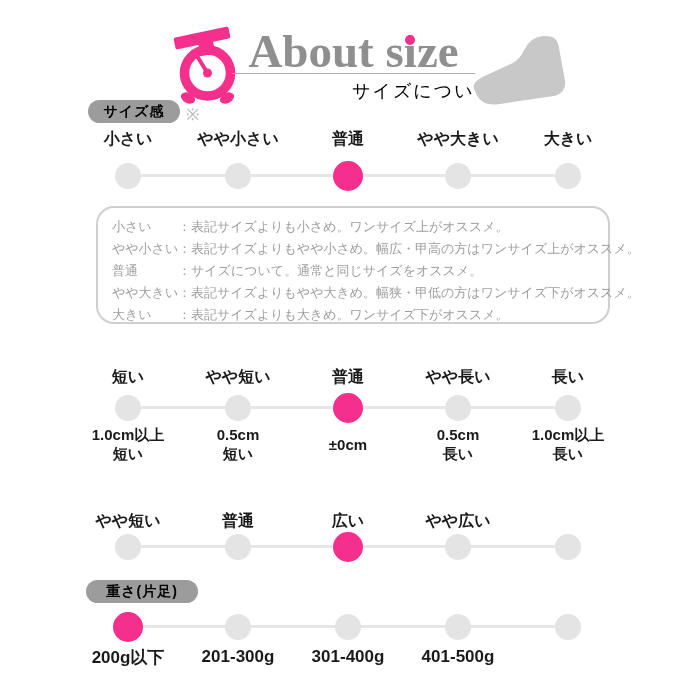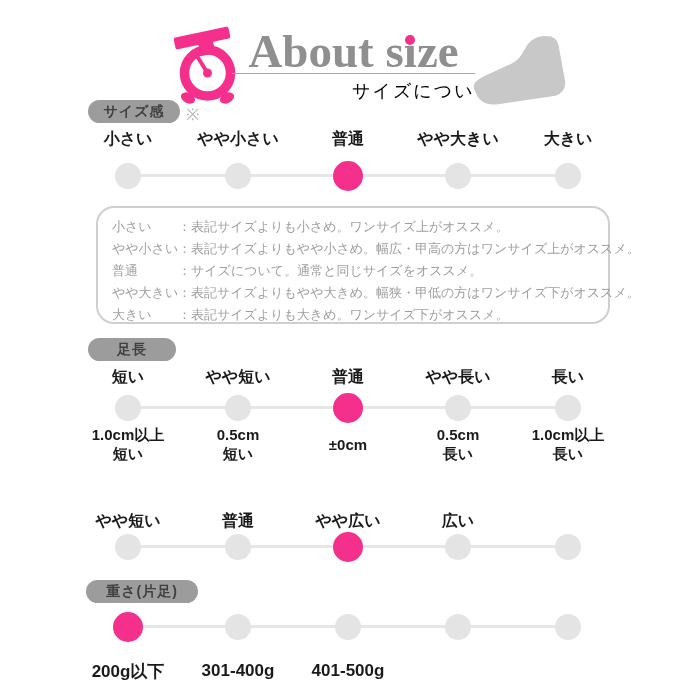--- a/index.html
+++ b/index.html
@@ -13,21 +13,21 @@
          font-family:"Liberation Serif",serif;font-weight:bold;font-size:47px;
          line-height:47px;color:#8f8f8f;white-space:nowrap;}
   .title .iw{position:relative;display:inline-block;}
   .title .iw::after{content:"";position:absolute;left:50%;top:7px;width:10px;height:10px;
          transform:translateX(-50%);border-radius:50%;background:#f42f8c;}
   .title-rule{position:absolute;left:232px;top:73px;width:243px;height:1px;background:#ababab;}
   .subtitle{position:absolute;left:212px;top:79px;width:283px;text-align:right;
             font-size:18px;letter-spacing:2px;color:#000000;}
 
   
-  .pill{position:absolute;height:23px;border-radius:12px;background:#9c9c9c;color:#404040;
+  .pill{position:absolute;height:23px;border-radius:12px;background:#9c9c9c;color:#000000;
         font-size:14px;font-weight:bold;letter-spacing:1px;
         display:flex;align-items:center;justify-content:center;}
   .note{position:absolute;left:186px;top:103px;font-size:16px;color:#b3b3b3;}
 
   
   .row{position:absolute;left:73px;width:550px;display:flex;}
   .row .cell{width:110px;display:flex;align-items:center;justify-content:center;
              text-align:center;}
   .opts .cell{height:22px;font-size:16px;font-weight:bold;color:#1a1a1a;}
   .vals .cell{height:40px;font-size:15px;font-weight:bold;line-height:19px;white-space:pre-line;}
@@ -118,21 +118,20 @@
     <div class="exp-line">
       <span class="term">やや大きい</span>
       <span class="desc">：表記サイズよりもやや大きめ。幅狭・甲低の方はワンサイズ下がオススメ。</span>
     </div>
     <div class="exp-line">
       <span class="term">大きい</span>
       <span class="desc">：表記サイズよりも大きめ。ワンサイズ下がオススメ。</span>
     </div>
   </div>
 
-  <div class="pill" style="left:88px;top:338px;width:88px;">足長</div>
 
   <div class="row opts" style="top:366px;">
     <div class="cell">短い</div>
     <div class="cell">やや短い</div>
     <div class="cell">普通</div>
     <div class="cell">やや長い</div>
     <div class="cell">長い</div>
   </div>
   <div class="dotsrow" style="top:392px;">
     <div class="trackline"></div>
@@ -163,22 +162,22 @@
     <div class="cell">0.5cm
 長い</div>
     <div class="cell">1.0cm以上
 長い</div>
   </div>
 
 
   <div class="row opts" style="top:510px;">
     <div class="cell">やや短い</div>
     <div class="cell">普通</div>
+    <div class="cell">広い</div>
     <div class="cell">やや広い</div>
-    <div class="cell">広い</div>
   </div>
   <div class="dotsrow" style="top:531px;">
     <div class="trackline"></div>
     <div class="dcells">
       <div class="cell">
           <span class="dot"></span>
         </div>
       <div class="cell">
           <span class="dot"></span>
         </div>
@@ -209,19 +208,20 @@
           <span class="dot"></span>
         </div>
       <div class="cell">
           <span class="dot"></span>
         </div>
       <div class="cell">
           <span class="dot"></span>
         </div>
     </div>
   </div>
-  <div class="row glabels" style="top:660px;">
+  <div class="row glabels" style="top:646px;">
     <div class="cell">200g以下</div>
+    <div class="cell">201-300g</div>
     <div class="cell">301-400g</div>
     <div class="cell">401-500g</div>
   </div>
 
 </div>
 
 </body></html>

